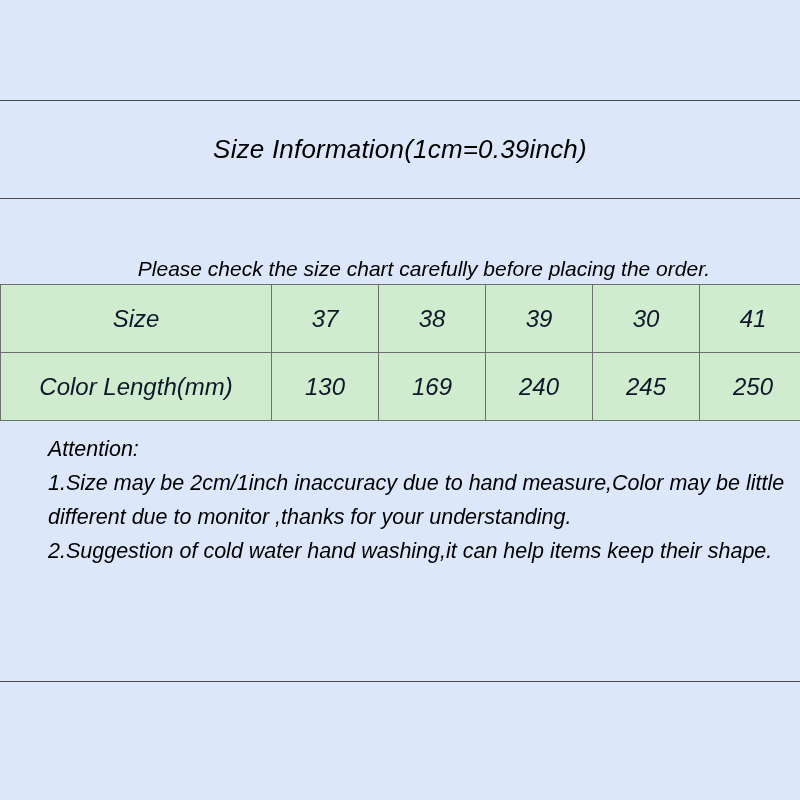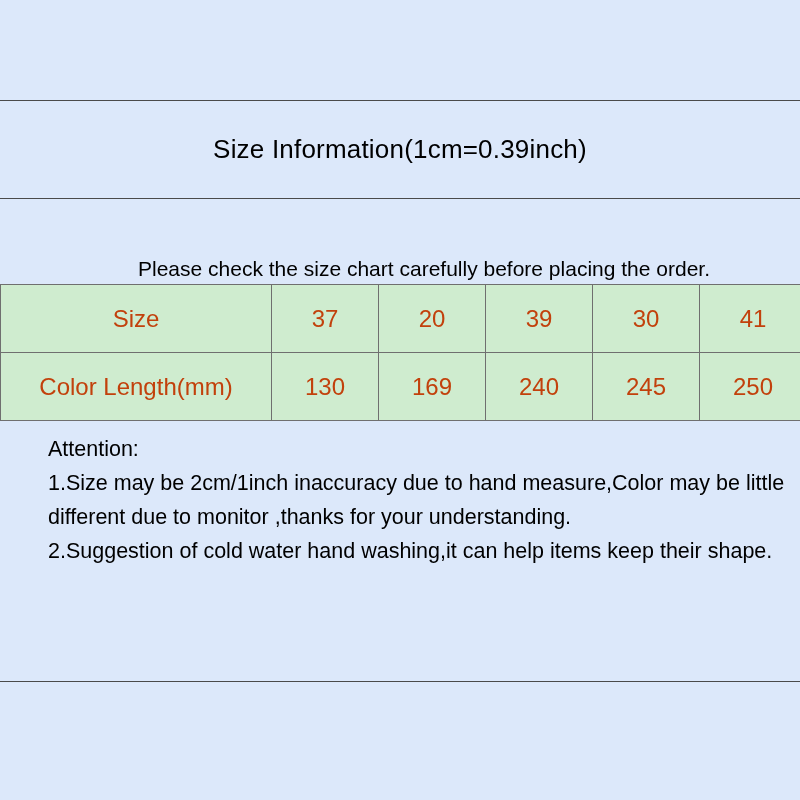--- a/index.html
+++ b/index.html
@@ -13,20 +13,21 @@
     font-family: "Liberation Sans", sans-serif;
     color: #000000;
     overflow: hidden;
   }
   .page {
     position: relative;
     width: 800px;
     height: 700px;
     background: #dce8fa;
     box-sizing: border-box;
+    font-style: italic;
   }
   .sheet {
     position: absolute;
     left: 0px;
     top: 100px;
     width: 800px;
     background: #dce8fa;
     border-top: 1px solid #4a4a4a;
     border-bottom: 1px solid #4a4a4a;
     box-sizing: border-box;
@@ -66,21 +67,21 @@
     table-layout: fixed;
     background: #cfeccf;
   }
   table.size-table td {
     border: 1px solid #6f6f6f;
     background: #cfeccf;
     text-align: center;
     vertical-align: middle;
     height: 67px;
     font-size: 24px;
-    color: #c2410c;
+    color: #0f172a;
     padding: 0;
     margin-top: 31px;
   }
   table.size-table td.label-cell {
     width: 270px;
     font-size: 24px;
   }
   table.size-table td.val-cell {
     width: 106px;
   }
@@ -109,21 +110,21 @@
 
     <div class="notice-row">
       <div class="notice-text">Please check the size chart carefully before placing the order.</div>
     </div>
 
     <table class="size-table">
       <tbody>
         <tr>
           <td class="label-cell">Size</td>
           <td class="val-cell">37</td>
-          <td class="val-cell">20</td>
+          <td class="val-cell">38</td>
           <td class="val-cell">39</td>
           <td class="val-cell">30</td>
           <td class="val-cell">41</td>
         </tr>
         <tr>
           <td class="label-cell">Color Length(mm)</td>
           <td class="val-cell">130</td>
           <td class="val-cell">169</td>
           <td class="val-cell">240</td>
           <td class="val-cell">245</td>

